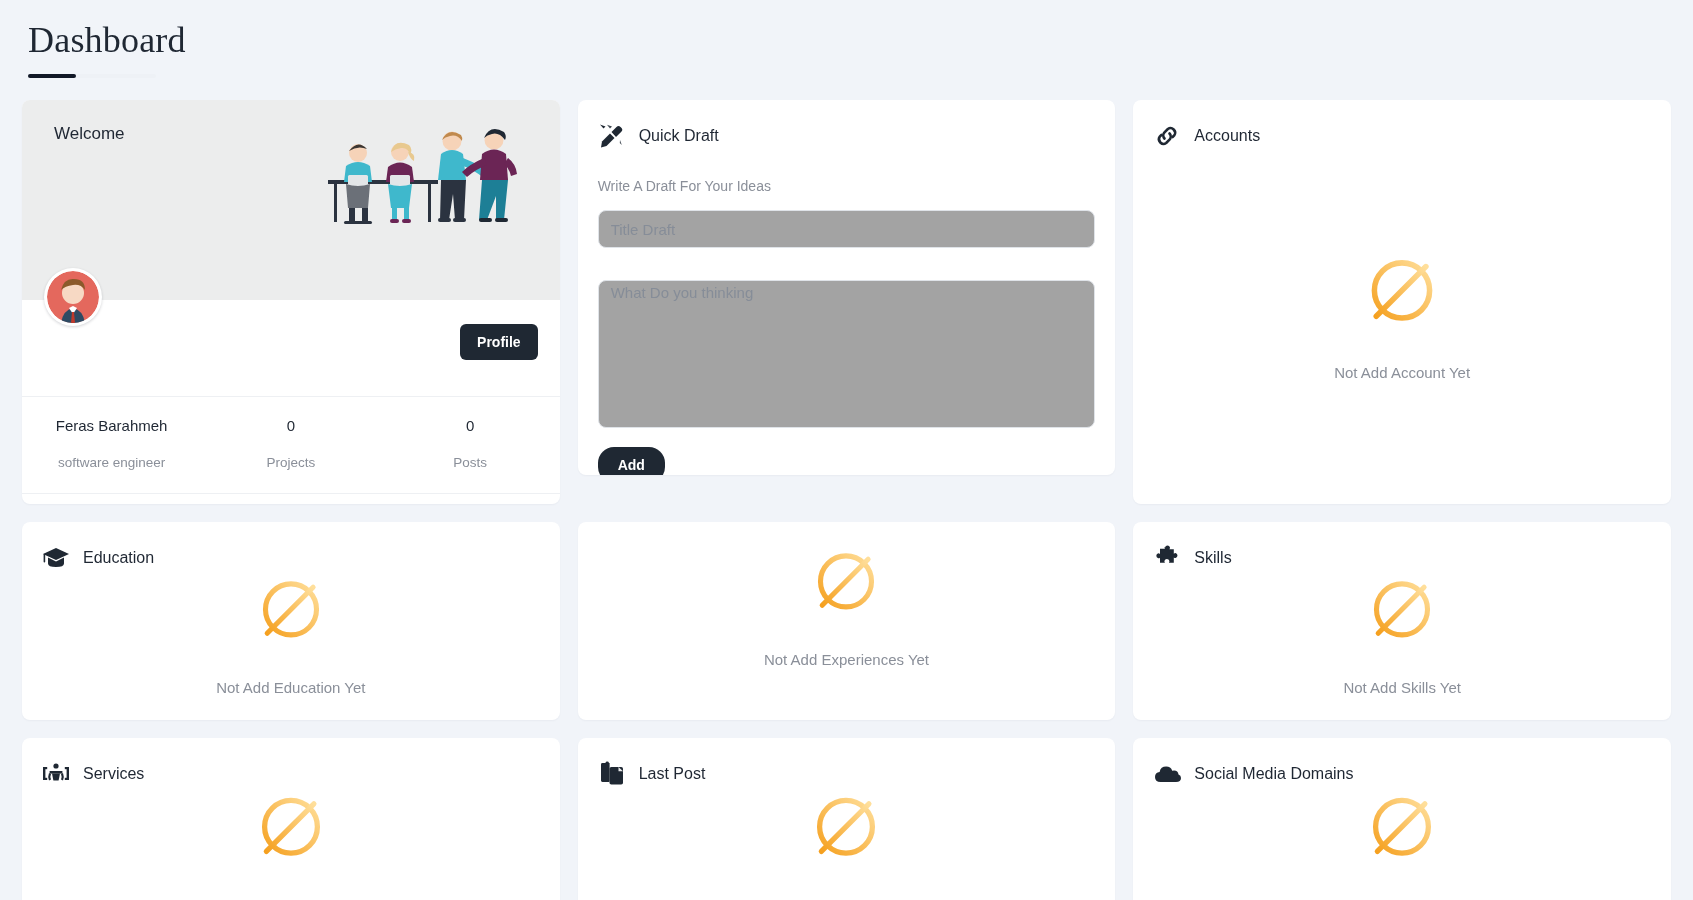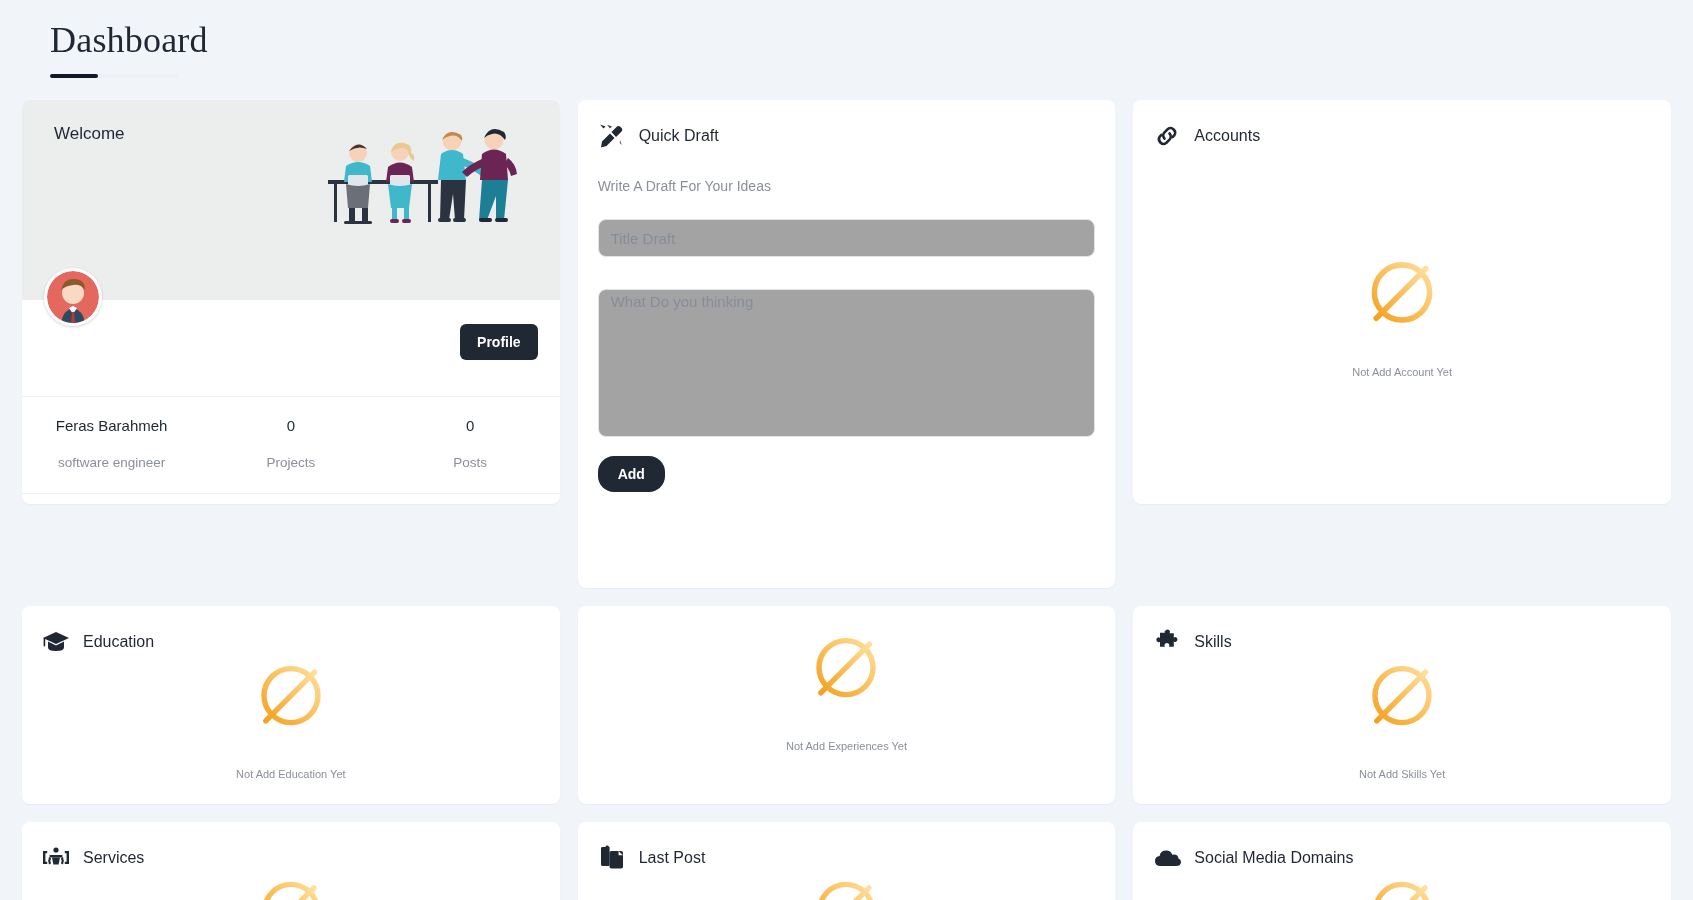--- a/index.html
+++ b/index.html
@@ -6,21 +6,21 @@
   html, body {
     width: 1693px;
     height: 900px;
     background: #f1f4f9;
     font-family: "Liberation Sans", sans-serif;
     overflow: hidden;
   }
   body { position: relative; }
 
   
-  .page-head { padding: 18px 0 0 8px; margin-left: 42px; }
+  .page-head { padding: 18px 0 0 28px; }
   .page-title {
     font-family: "Liberation Serif", serif;
     font-size: 36px;
     font-weight: 400;
     color: #1f2733;
     letter-spacing: .2px;
     line-height: 44px;
   }
   .title-rule { position: relative; width: 128px; height: 4px; background: #eef1f6; margin-top: 12px; border-radius: 2px; }
   .title-rule::before { content:""; position:absolute; left:0; top:0; width: 48px; height:4px; background:#111827; border-radius:2px; }
@@ -82,22 +82,22 @@
   .stat-sub { font-size: 13.5px; color: #8a8f99; margin-top: 16px; line-height: 20px; }
 
   
   .card-pad { padding: 22px 20px 20px 20px; }
   .card-head { display: flex; align-items: center; gap: 13px; }
   .card-head .ic { width: 28px; height: 28px; display:flex; align-items:center; justify-content:center; color:#1f2833; flex: 0 0 28px; }
   .card-head .ic svg { display:block; }
   .card-title { font-size: 16px; color: #1f2733; line-height: 22px; }
 
   
-  .qd { height: 488px; }
-  .qd-sub { font-size: 14px; color: #8a8f99; margin: 28px 0 25px 0; }
+  .qd { height: 375px; }
+  .qd-sub { font-size: 14px; color: #8a8f99; margin: 28px 0 16px 0; }
   .inp, .ta {
     width: 100%;
     border: 1px solid #dfe3e8;
     border-radius: 8px;
     font-family: "Liberation Sans", sans-serif;
     font-size: 15px;
     color: #3c4654;
     background: #a3a3a3;
     outline: none;
   }
@@ -111,21 +111,21 @@
     font-size: 14px; font-weight: 700;
     padding: 10px 20px; cursor: pointer;
   }
 
   
   .empty {
     display: flex; flex-direction: column;
     align-items: center; justify-content: center;
   }
   .empty-ic { width: 92px; height: 92px; }
-  .empty-txt { font-size: 11px; color: #8a8f99; margin-top: 22px; }
+  .empty-txt { font-size: 15px; color: #8a8f99; margin-top: 22px; }
 
   .h-404 { height: 404px; }
   .h-198 { height: 198px; }
   .empty-404 { height: 330px; }
   .empty-198 { height: 124px; }
   .empty-bot { height: 110px; }
 </style>
 </head>
 <body>
 

